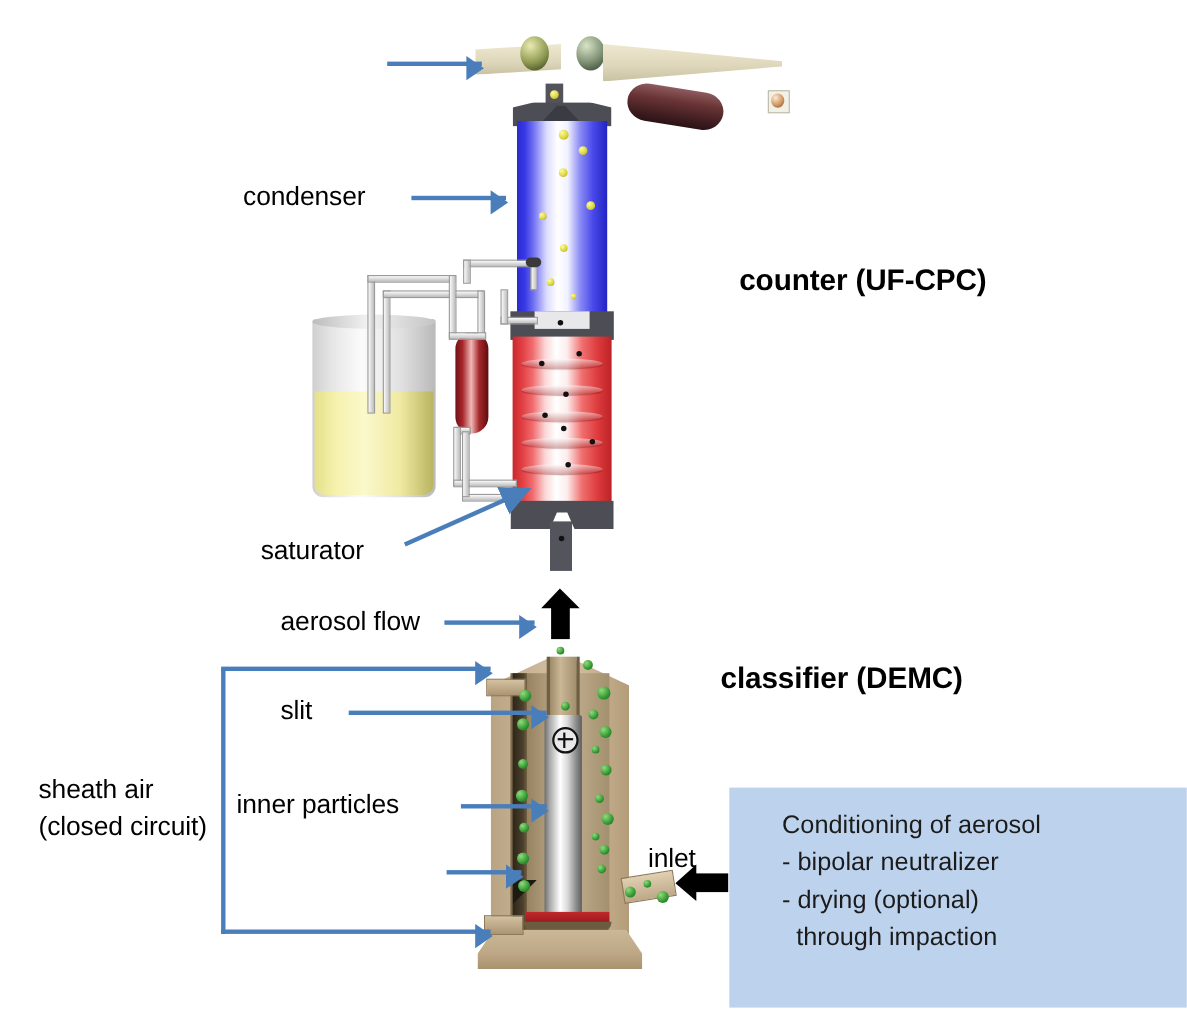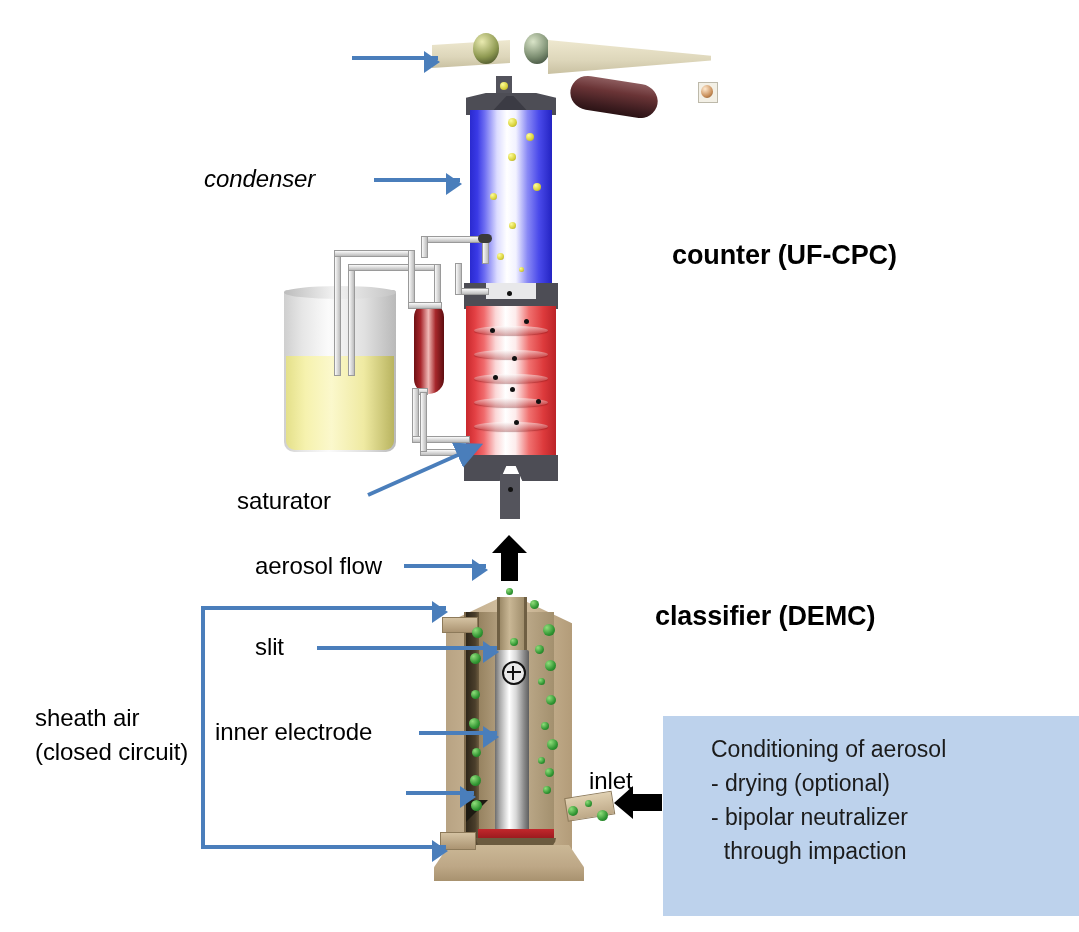--- a/index.html
+++ b/index.html
@@ -437,41 +437,41 @@
   <div class="blkUp" style="left:492px; top:535px; width:35px; height:46px;">
     <div class="head"></div>
     <div class="shaft"></div>
   </div>
   <div class="blkLeft" style="left:614px; top:786px; width:48px; height:33px;">
     <div class="head"></div>
     <div class="shaft"></div>
   </div>
 
 
-  <div class="lbl" style="left:204px; top:164px;font-style:italic;">condenser</div>
+  <div class="lbl" style="left:221px; top:164px;">condenser</div>
 
   <div class="lbl bold" style="left:672px; top:240px;">counter (UF-CPC)</div>
 
 
   <div class="lbl" style="left:237px; top:486px;">saturator</div>
 
   <div class="lbl" style="left:255px; top:551px;">aerosol flow</div>
 
   <div class="lbl multi" style="left:35px; top:701px; line-height:34px;">sheath air
 (closed circuit)</div>
 
   <div class="lbl bold" style="left:655px; top:601px;">classifier (DEMC)</div>
 
   <div class="lbl" style="left:255px; top:632px;">slit</div>
 
-  <div class="lbl" style="left:215px; top:717px;">inner electrode</div>
+  <div class="lbl" style="left:215px; top:717px;">inner particles</div>
 
 
   <div class="lbl" style="left:589px; top:766px;">inlet</div>
 
   <div id="infoBox">
     <div class="line">Conditioning of aerosol</div>
+    <div class="line">- bipolar neutralizer</div>
     <div class="line">- drying (optional)</div>
-    <div class="line">- bipolar neutralizer</div>
     <div class="line">  through impaction</div>
   </div>
 
 </div>
 
 </body></html>

